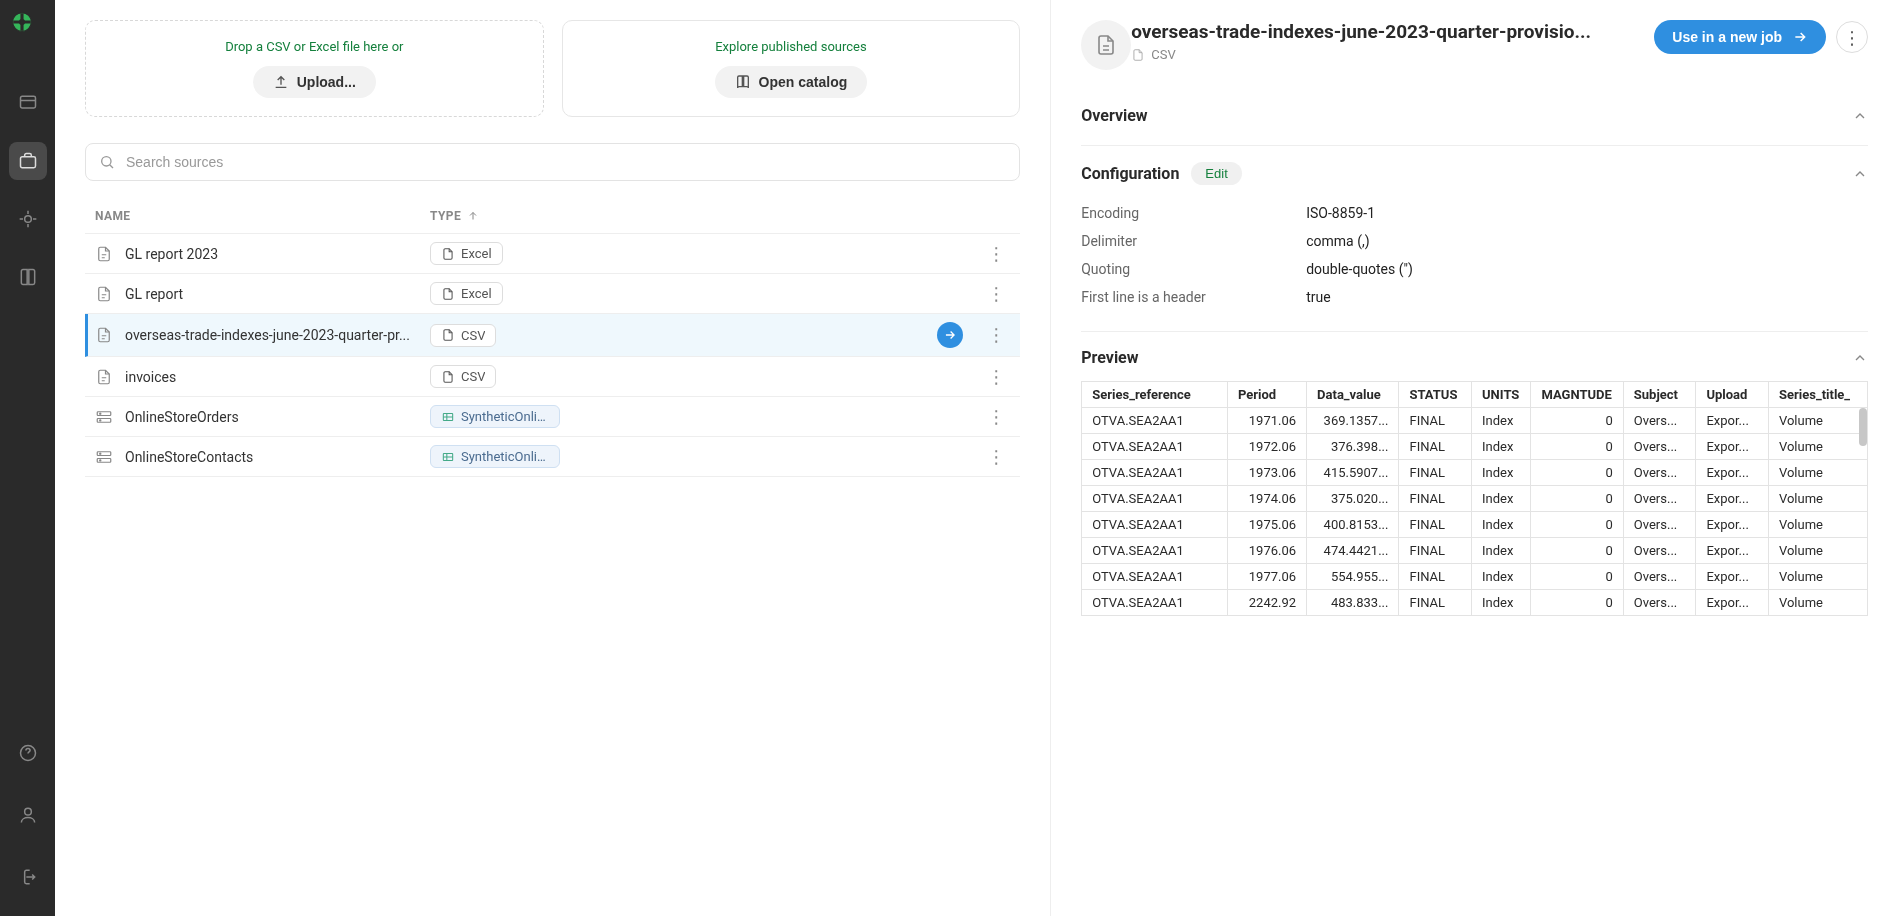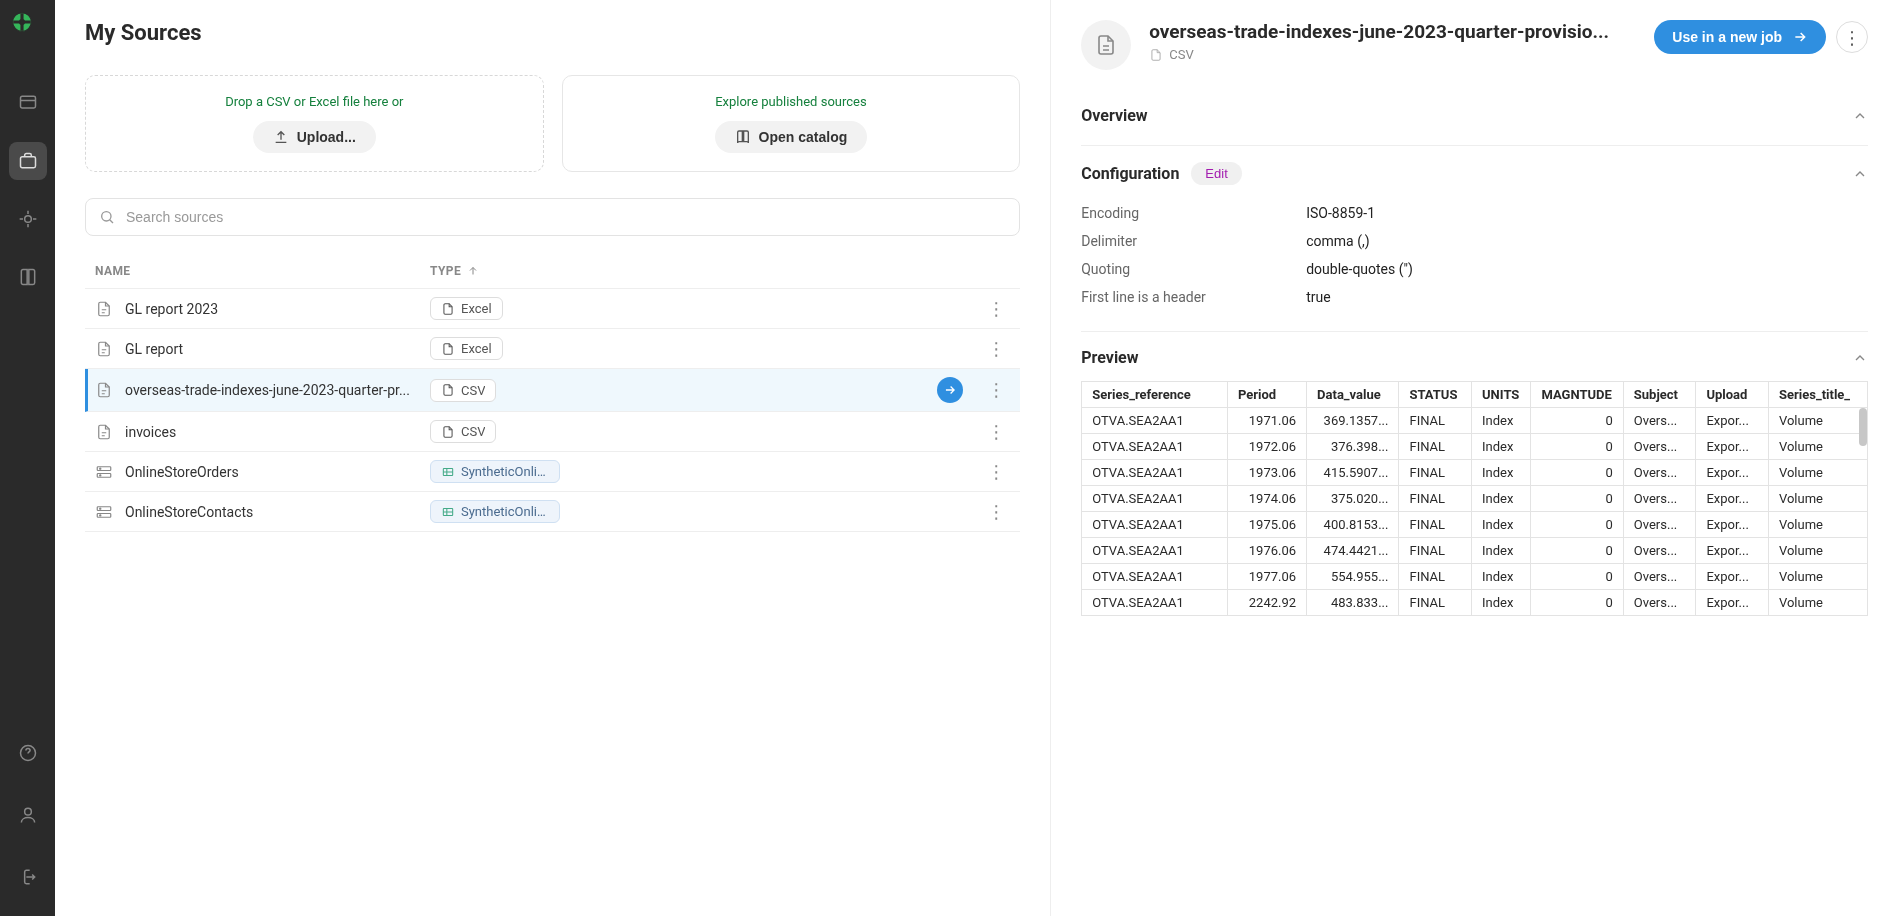--- a/index.html
+++ b/index.html
@@ -51,38 +51,38 @@
   .type-badge svg { width: 14px; height: 14px; stroke: currentColor; fill: none; stroke-width: 1.8; flex-shrink: 0; }
   .type-badge.db-badge svg { stroke: #4a8; fill: none; }
   .type-badge span { white-space: nowrap; overflow: hidden; text-overflow: ellipsis; }
   .row-spacer { flex: 1; }
   .arrow-btn { width: 26px; height: 26px; border-radius: 50%; background: #2f8fe0; display: flex; align-items: center; justify-content: center; margin-right: 18px; }
   .arrow-btn svg { width: 14px; height: 14px; stroke: #fff; fill: none; stroke-width: 2.2; }
   .kebab { color: #888; font-size: 18px; line-height: 1; padding: 0 6px; cursor: pointer; letter-spacing: -1px; }
 
   
   .right-panel { flex: 1; border-left: 1px solid #eee; padding: 20px 30px; overflow-y: auto; position: relative; }
-  .detail-header { display: flex; align-items: flex-start; gap: 18px; }
+  .detail-header { display: flex; align-items: flex-start; }
   .detail-icon-wrap { width: 50px; height: 50px; border-radius: 50%; background: #f2f2f2; display: flex; align-items: center; justify-content: center; flex-shrink: 0; }
   .detail-icon-wrap svg { width: 24px; height: 24px; stroke: #888; fill: none; stroke-width: 1.6; }
   .detail-title-block { flex: 1; min-width: 0; }
   .detail-title { font-size: 19px; font-weight: 700; white-space: nowrap; overflow: hidden; text-overflow: ellipsis; }
   .detail-sub { display: flex; align-items: center; gap: 6px; color: #888; font-size: 13px; margin-top: 4px; }
   .detail-sub svg { width: 14px; height: 14px; stroke: #aaa; fill: none; stroke-width: 1.6; }
   .detail-actions { display: flex; align-items: center; gap: 10px; flex-shrink: 0; }
   .primary-btn { background: #2f8fe0; color: #fff; border: none; border-radius: 22px; padding: 9px 18px; font-size: 14px; font-weight: 600; display: inline-flex; align-items: center; gap: 10px; cursor: pointer; }
   .primary-btn svg { width: 16px; height: 16px; stroke: #fff; fill: none; stroke-width: 2.2; }
   .icon-btn { width: 32px; height: 32px; border: 1px solid #ddd; border-radius: 50%; display: flex; align-items: center; justify-content: center; color: #555; font-size: 18px; cursor: pointer; }
 
   .section { margin-top: 20px; padding-top: 16px; }
   .section + .section { border-top: 1px solid #eee; }
   .section-head { display: flex; align-items: center; justify-content: space-between; margin-bottom: 14px; }
   .section-head .left { display: flex; align-items: center; gap: 12px; }
   .section-title { font-size: 16px; font-weight: 700; }
-  .edit-pill { background: #f0f0f0; border: none; border-radius: 14px; padding: 4px 14px; font-size: 13px; color: #a21caf; cursor: pointer; }
+  .edit-pill { background: #f0f0f0; border: none; border-radius: 14px; padding: 4px 14px; font-size: 13px; color: #15803d; cursor: pointer; }
   .chev { width: 16px; height: 16px; stroke: #888; fill: none; stroke-width: 2; }
 
   .kv { display: flex; padding: 6px 0; font-size: 14px; }
   .kv .k { flex: 0 0 225px; color: #666; }
   .kv .v { color: #222; }
 
   
   .preview-wrap { position: relative; border-left: 1px solid #e3e3e3; border-top: 1px solid #e3e3e3; border-bottom: 1px solid #e3e3e3; overflow-x: hidden; }
   .preview-table { border-collapse: collapse; width: 100%; table-layout: fixed; font-size: 13px; }
   .preview-table th, .preview-table td { border-right: 1px solid #e3e3e3; border-bottom: 1px solid #e3e3e3; padding: 5px 10px; white-space: nowrap; overflow: hidden; text-overflow: ellipsis; }
@@ -146,21 +146,20 @@
           <svg viewBox="0 0 24 24">
             <path d="M14 4h-4a2 2 0 0 0-2 2v12a2 2 0 0 0 2 2h4M17 15l3-3-3-3M20 12H10"></path>
           </svg>
         </div>
     </div>
   </div>
 
   <div class="main">
 
     <div class="left-panel">
-      <h1 class="page-title">My Sources</h1>
 
       <div class="card-row">
         <div class="card dashed">
           <div class="hint">Drop a CSV or Excel file here or</div>
           <button class="pill-btn">
             <svg viewBox="0 0 24 24">
                 <path d="M12 16V4M7 9l5-5 5 5M4 20h16"></path>
               </svg>
             <span>Upload...</span>
           </button>

